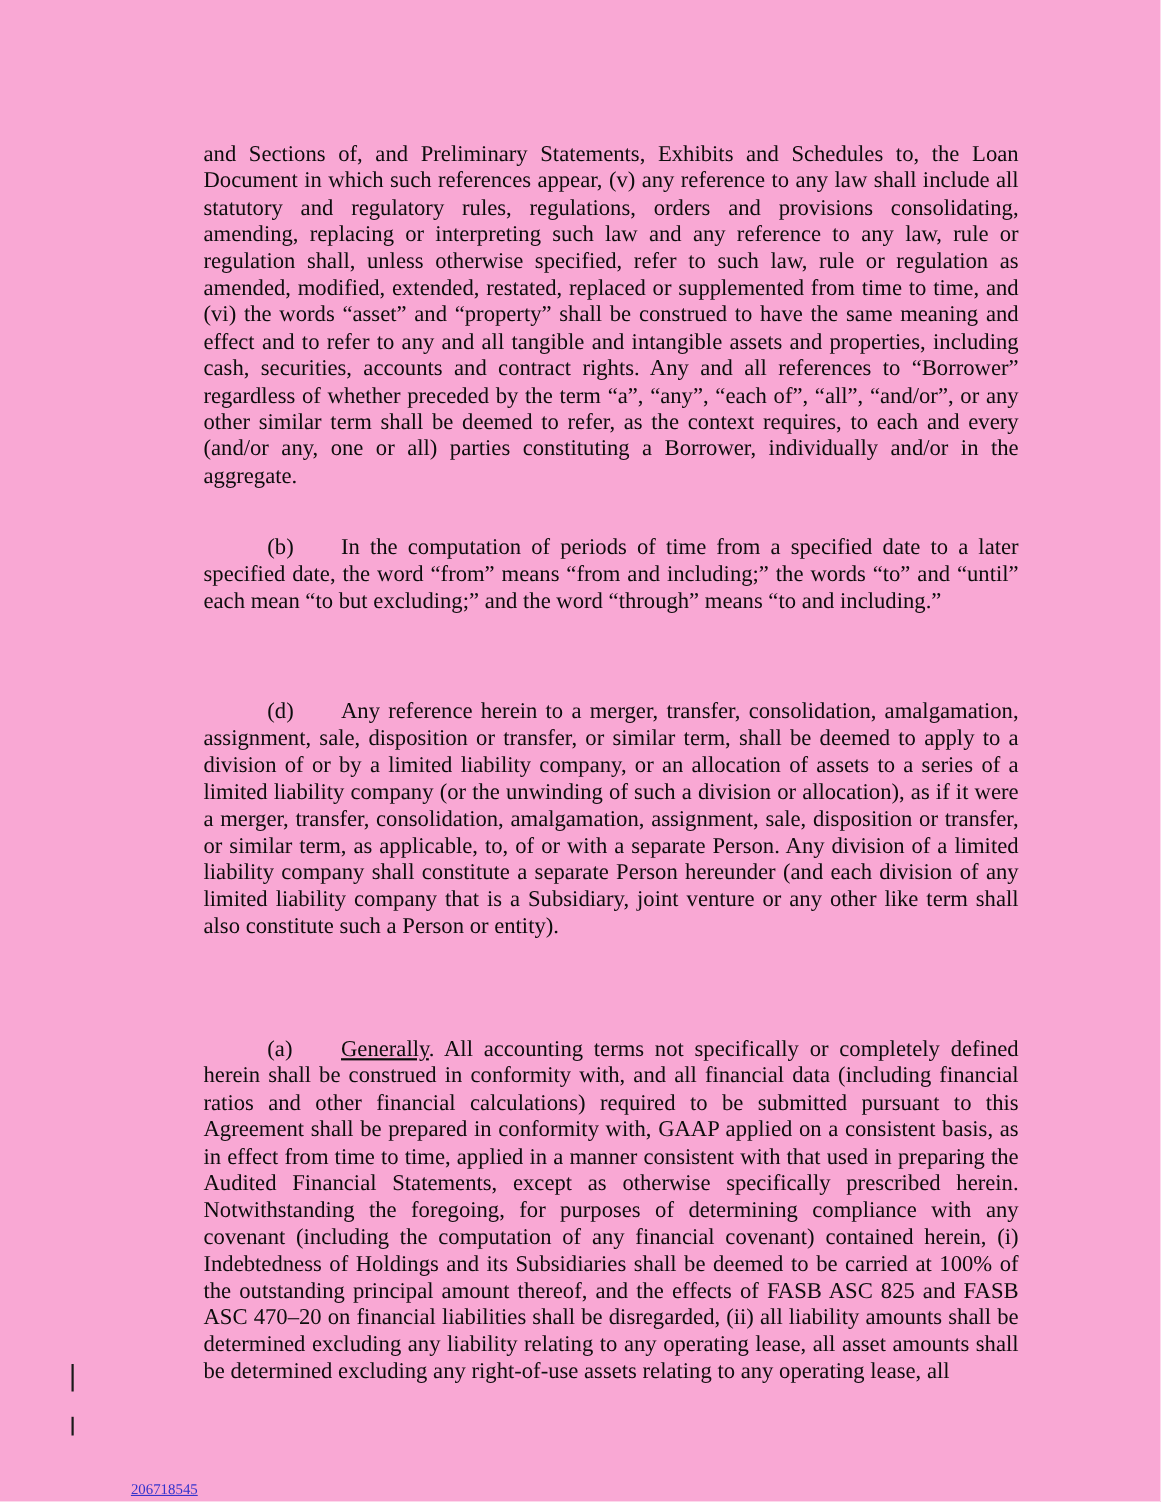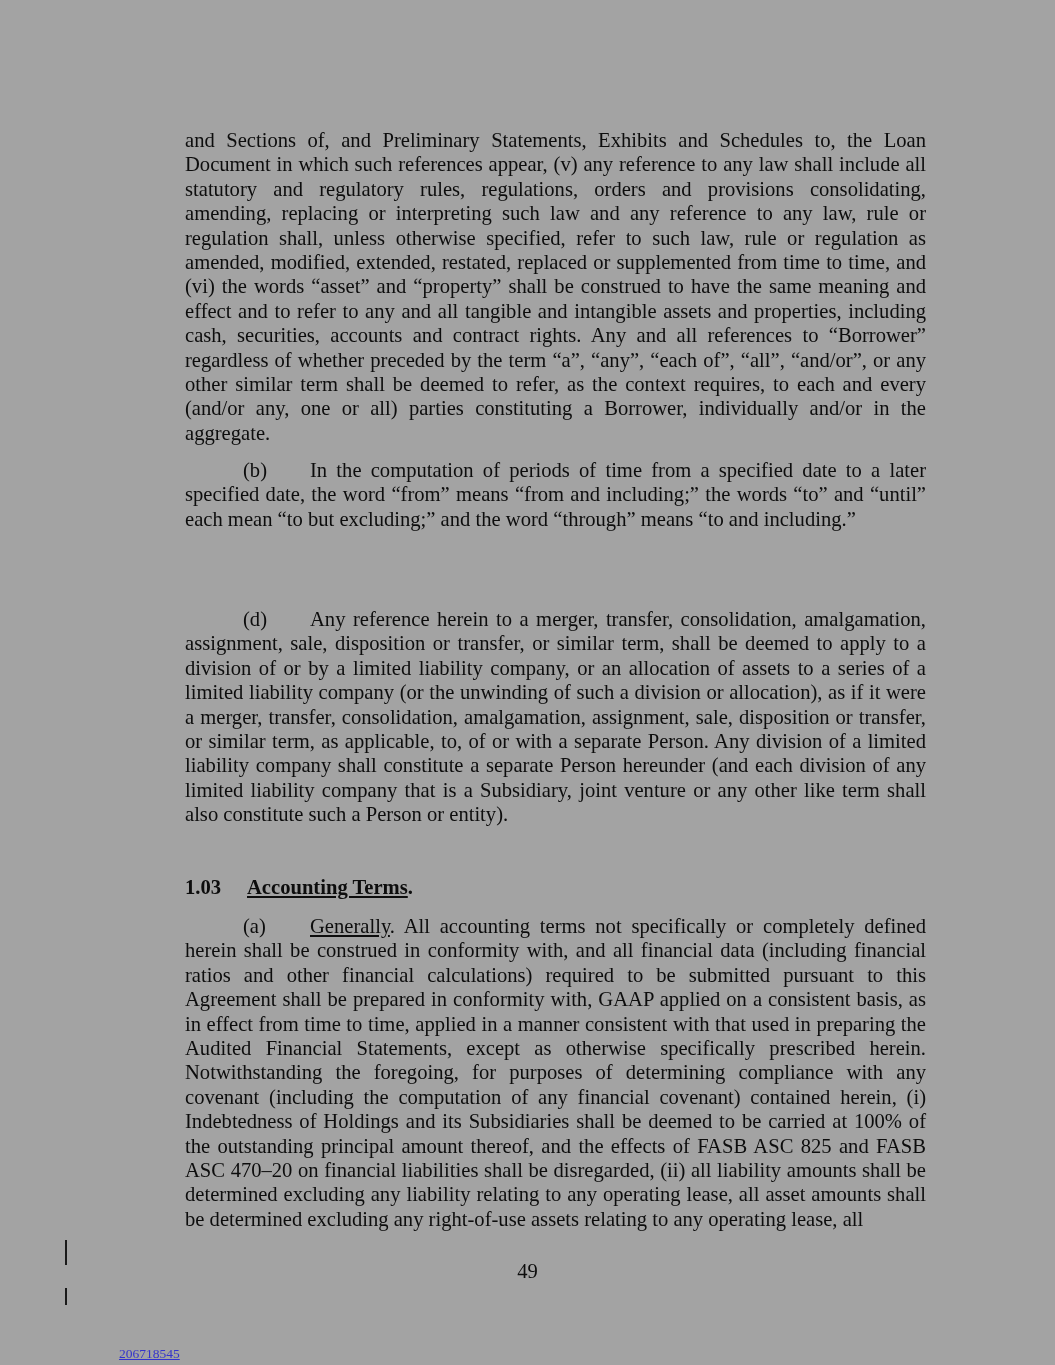--- a/index.html
+++ b/index.html
@@ -4,35 +4,35 @@
 <style>
   html, body {
     margin: 0;
     padding: 0;
     background: #ffffff;
   }
   .page {
     position: relative;
     width: 1055px;
     height: 1365px;
-    background: #a3a3a3;
+    background: #f9a8d4;
     font-family: "Liberation Serif", "DejaVu Serif", serif;
     color: #0d0d0d;
     overflow: hidden;
   }
   .body-text {
     position: absolute;
     left: 185px;
     width: 741px;
     font-size: 20.6px;
     line-height: 24.4px;
     text-align: justify;
   }
   .para { margin: 0; }
-  .indent { text-indent: 58px; }
+  .indent { text-indent: 58px; margin-top: 28px; }
   .marker {
     display: inline-block;
     width: 67px;
     text-indent: 0;
   }
   .h-num {
     display: inline-block;
     width: 62px;
     text-indent: 0;
   }
@@ -80,24 +80,22 @@
 
 <div class="page">
 
   <p class="body-text para p1">and Sections of, and Preliminary Statements, Exhibits and Schedules to, the Loan Document in which such references appear, (v) any reference to any law shall include all statutory and regulatory rules, regulations, orders and provisions consolidating, amending, replacing or interpreting such law and any reference to any law, rule or regulation shall, unless otherwise specified, refer to such law, rule or regulation as amended, modified, extended, restated, replaced or supplemented from time to time, and (vi) the words “asset” and “property” shall be construed to have the same meaning and effect and to refer to any and all tangible and intangible assets and properties, including cash, securities, accounts and contract rights. Any and all references to “Borrower” regardless of whether preceded by the term “a”, “any”, “each of”, “all”, “and/or”, or any other similar term shall be deemed to refer, as the context requires, to each and every (and/or any, one or all) parties constituting a Borrower, individually and/or in the aggregate.</p>
 
   <p class="body-text para indent pb"><span class="marker">(b)</span><span>In the computation of periods of time from a specified date to a later specified date, the word “from” means “from and including;” the words “to” and “until” each mean “to but excluding;” and the word “through” means “to and including.”</span></p>
 
 
   <p class="body-text para indent pd"><span class="marker">(d)</span><span>Any reference herein to a merger, transfer, consolidation, amalgamation, assignment, sale, disposition or transfer, or similar term, shall be deemed to apply to a division of or by a limited liability company, or an allocation of assets to a series of a limited liability company (or the unwinding of such a division or allocation), as if it were a merger, transfer, consolidation, amalgamation, assignment, sale, disposition or transfer, or similar term, as applicable, to, of or with a separate Person. Any division of a limited liability company shall constitute a separate Person hereunder (and each division of any limited liability company that is a Subsidiary, joint venture or any other like term shall also constitute such a Person or entity).</span></p>
 
-  <p class="body-text para heading ph"><span class="h-num">1.03</span><span class="u">Accounting Terms</span><span>.</span></p>
 
   <p class="body-text para indent pa"><span class="marker">(a)</span><span class="u">Generally</span><span>. All accounting terms not specifically or completely defined herein shall be construed in conformity with, and all financial data (including financial ratios and other financial calculations) required to be submitted pursuant to this Agreement shall be prepared in conformity with, GAAP applied on a consistent basis, as in effect from time to time, applied in a manner consistent with that used in preparing the Audited Financial Statements, except as otherwise specifically prescribed herein. Notwithstanding the foregoing, for purposes of determining compliance with any covenant (including the computation of any financial covenant) contained herein, (i) Indebtedness of Holdings and its Subsidiaries shall be deemed to be carried at 100% of the outstanding principal amount thereof, and the effects of FASB ASC 825 and FASB ASC 470–20 on financial liabilities shall be disregarded, (ii) all liability amounts shall be determined excluding any liability relating to any operating lease, all asset amounts shall be determined excluding any right-of-use assets relating to any operating lease, all</span></p>
 
   <div class="change-bar bar1"></div>
   <div class="change-bar bar2"></div>
 
-  <div class="page-number">49</div>
 
   <a class="doc-id">206718545</a>
 
 </div>
 
 </body></html>

